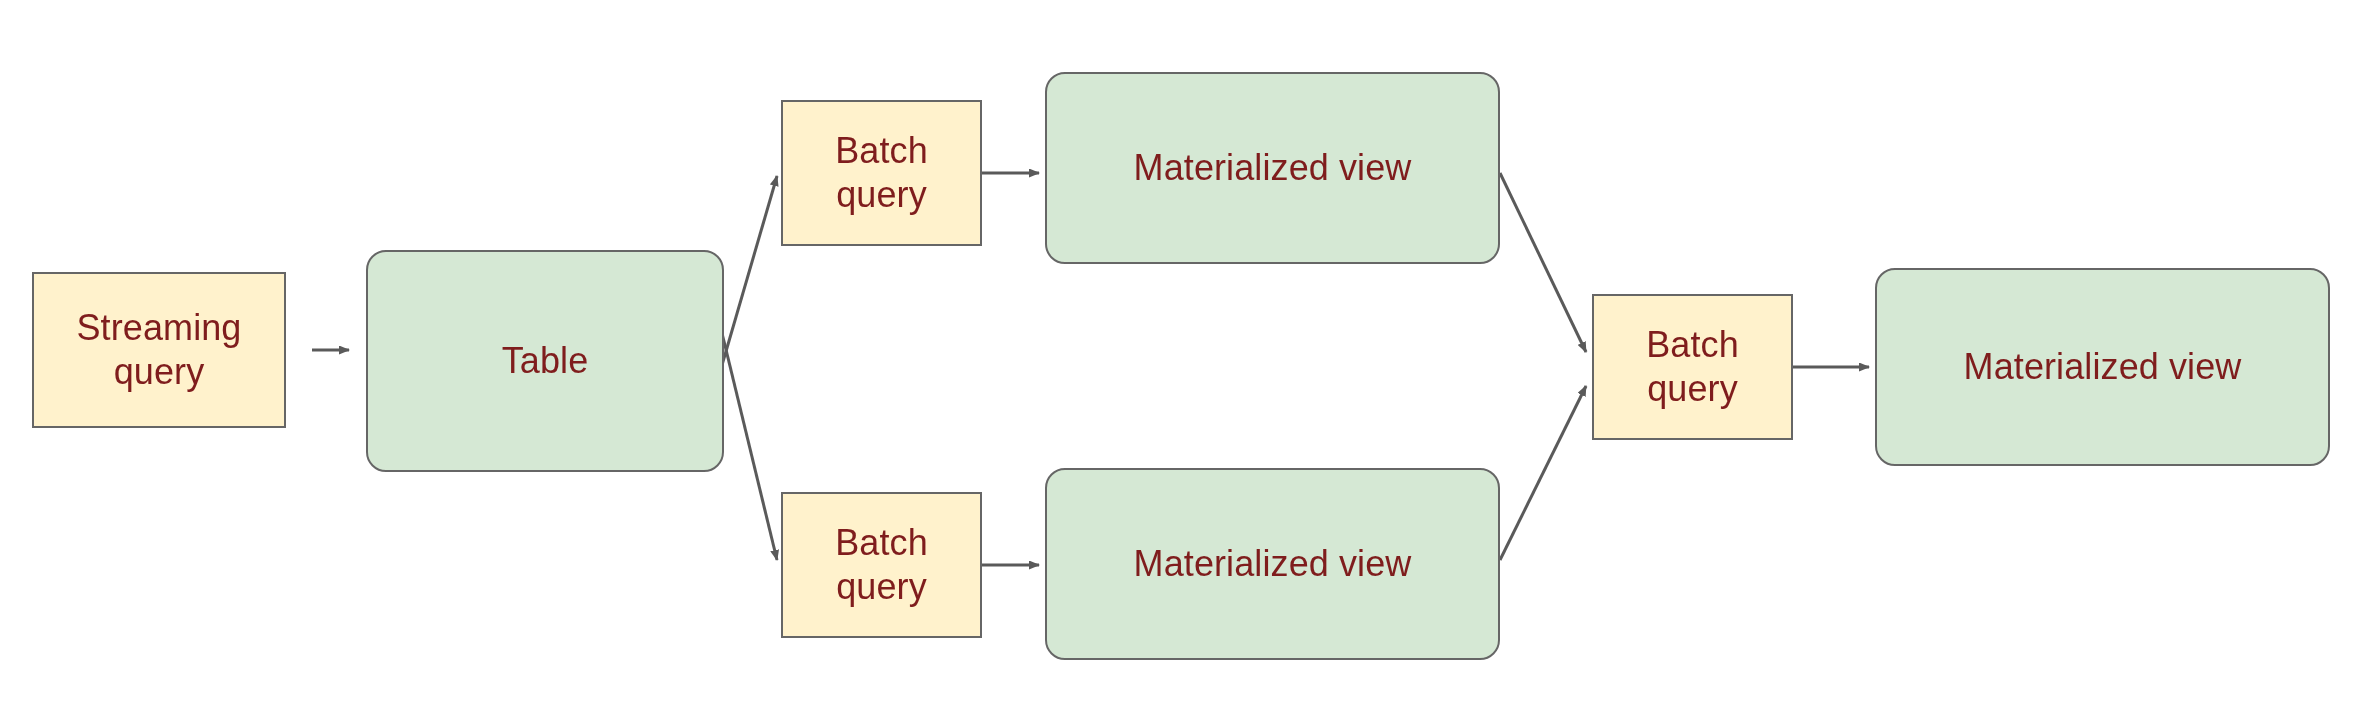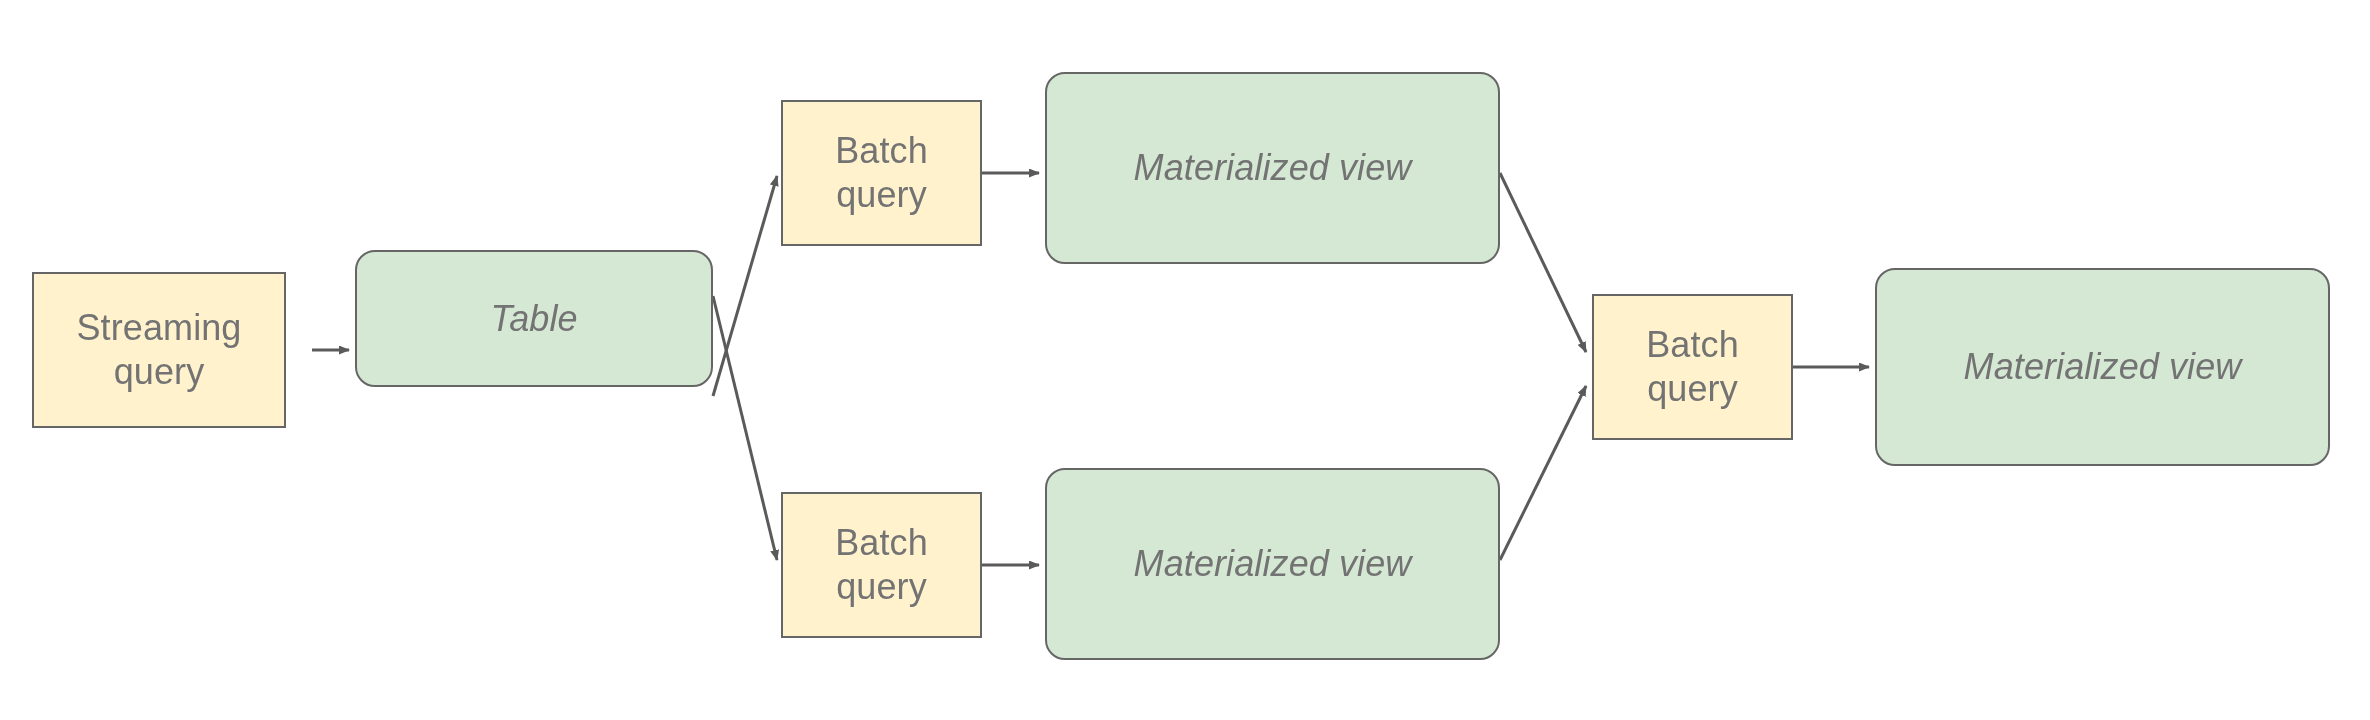--- a/index.html
+++ b/index.html
@@ -27,41 +27,40 @@
     height: 720px;
     pointer-events: none;
   }
   .node {
     position: absolute;
     box-sizing: border-box;
     display: flex;
     align-items: center;
     justify-content: center;
     text-align: center;
-    color: #737373;
+    color: #7f1d1d;
     font-size: 36px;
     line-height: 1.22;
     letter-spacing: 0.1px;
     border: 2px solid #666666;
   }
   .node .label {
     display: block;
     white-space: pre-line;
     padding: 0 6px;
   }
   .process {
     background: #fff2cc;
     border-color: #666666;
     border-radius: 0;
   }
   .store {
     background: #d5e8d4;
     border-color: #666666;
     border-radius: 20px;
-    font-style: italic;
   }
 </style>
 </head>
 <body>
 
 <div id="canvas">
 
   <svg id="edges" viewBox="0 0 2370 720" xmlns="http://www.w3.org/2000/svg">
     <defs>
       <marker id="arrowhead" markerWidth="11" markerHeight="9" refX="10" refY="4.5" orient="auto" markerUnits="userSpaceOnUse">
@@ -78,21 +77,21 @@
         <line x1="1500" y1="560" x2="1586" y2="386" marker-end="url(#arrowhead)"></line>
         <line x1="1793" y1="367" x2="1869" y2="367" marker-end="url(#arrowhead)"></line>
       </g>
   </svg>
 
   <div class="node process" id="node-streaming-query" style="left: 32px; top: 272px; width: 254px; height: 156px;">
     <span class="label">Streaming
 query</span>
   </div>
 
-  <div class="node store" id="node-table" style="left: 355px; top: 250px; width: 358px; height: 137px;">
+  <div class="node store" id="node-table" style="left: 366px; top: 250px; width: 358px; height: 222px;">
     <span class="label">Table</span>
   </div>
 
   <div class="node process" id="node-batch-query-top" style="left: 781px; top: 100px; width: 201px; height: 146px;">
     <span class="label">Batch
 query</span>
   </div>
 
   <div class="node store" id="node-materialized-view-top" style="left: 1045px; top: 72px; width: 455px; height: 192px;">
     <span class="label">Materialized view</span>

